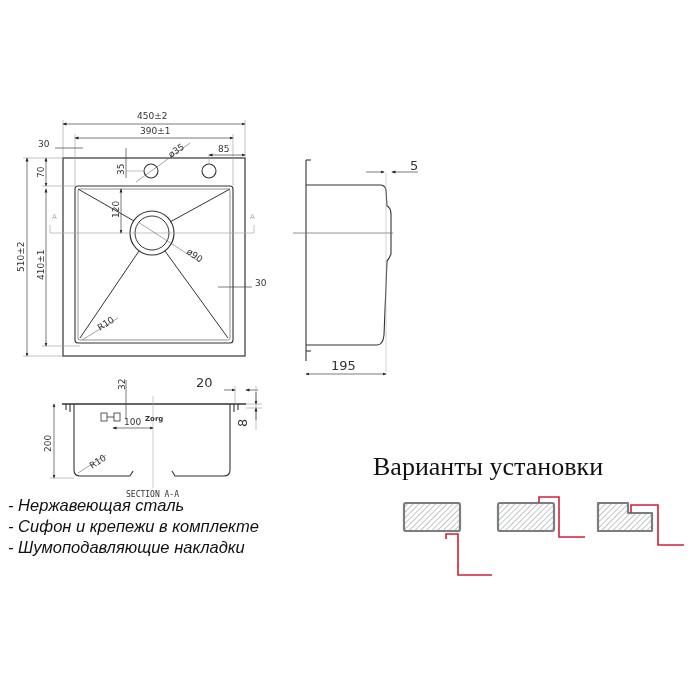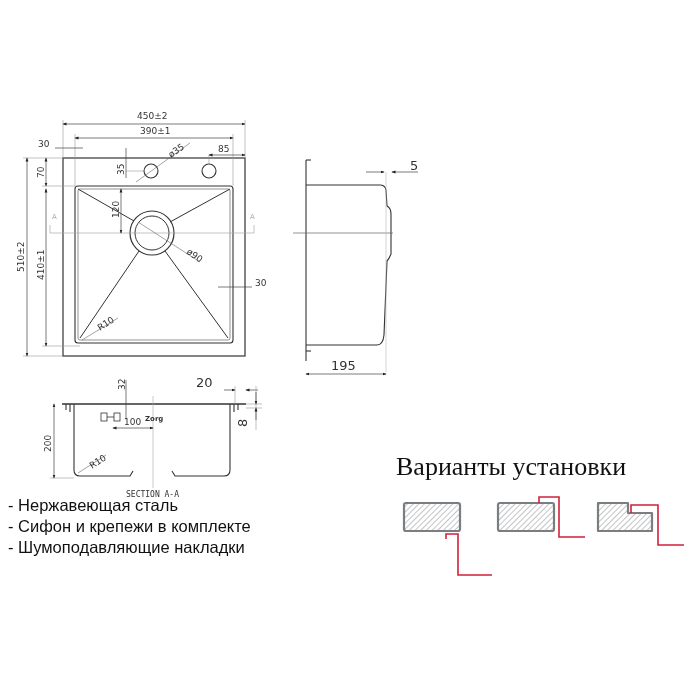--- a/index.html
+++ b/index.html
@@ -1,23 +1,23 @@
 <!DOCTYPE html>
 <html><head>
 <meta charset="utf-8">
 <style>
   html, body { margin:0; padding:0; background:#ffffff; }
   body { width:700px; height:700px; position:relative; overflow:hidden; font-family:"DejaVu Sans", sans-serif; }
   svg#drawing { position:absolute; left:0; top:0; }
   .dim { font-family:"DejaVu Sans", sans-serif; font-size:9px; fill:#333; }
   .dim-lg { font-family:"DejaVu Sans", sans-serif; font-size:13px; fill:#333; }
   .sec { font-family:"DejaVu Sans Mono", monospace; font-size:8px; fill:#333; }
-  .features { position:absolute; left:8px; top:495px; margin:0; padding:0; list-style:none; }
+  .features { position:absolute; left:8px; top:495px; margin:0; padding:0; list-style:none;font-style:italic; }
   .features li { font-family:"Liberation Sans", sans-serif; font-size:16.5px; line-height:21px; color:#111; white-space:nowrap; }
-  .install-title { position:absolute; left:396px; top:452px; font-family:"Liberation Serif", serif; font-size:26px; color:#111; white-space:nowrap; }
+  .install-title { position:absolute; left:373px; top:452px; font-family:"Liberation Serif", serif; font-size:26px; color:#111; white-space:nowrap; }
 </style>
 </head>
 <body>
 
 <svg id="drawing" width="700" height="700" viewBox="0 0 700 700" xmlns="http://www.w3.org/2000/svg">
   <defs>
     <marker id="arr" markerWidth="6" markerHeight="6" refX="5" refY="3" orient="auto">
       <path d="M0,1 L6,3 L0,5 Z" fill="#222"></path>
     </marker>
     <marker id="arrs" markerWidth="6" markerHeight="6" refX="1" refY="3" orient="auto">

